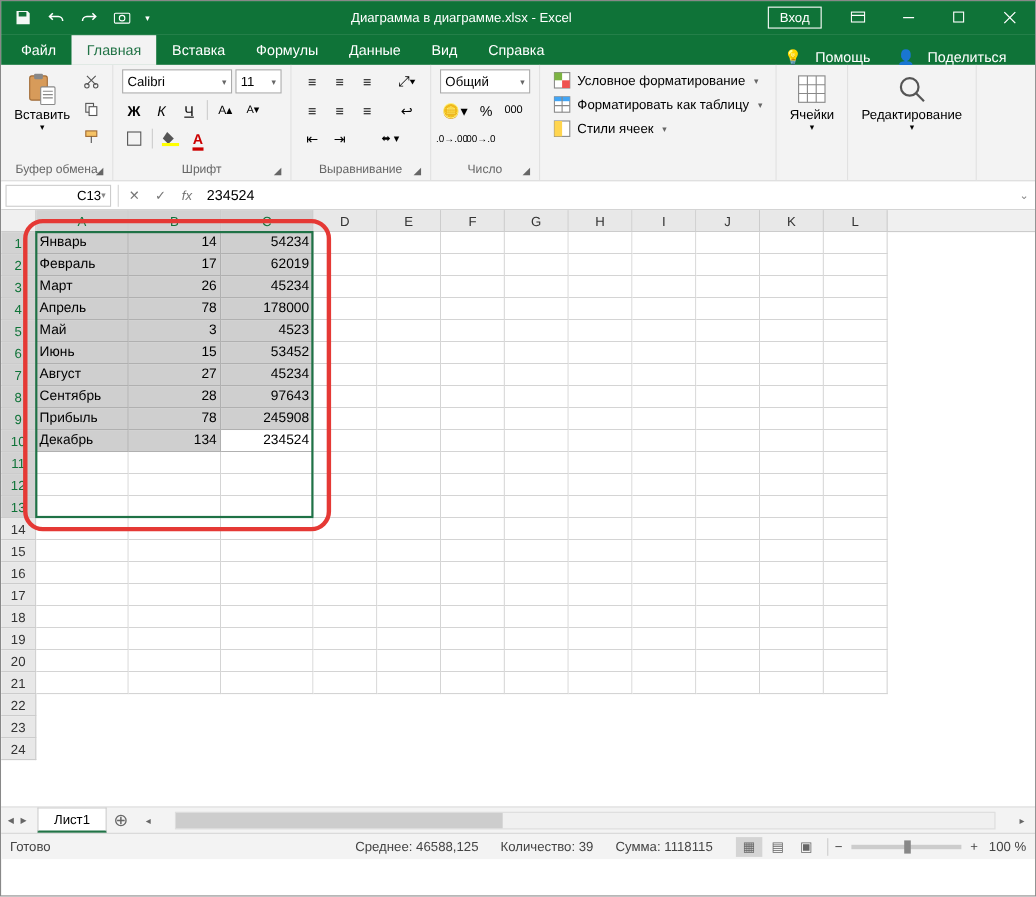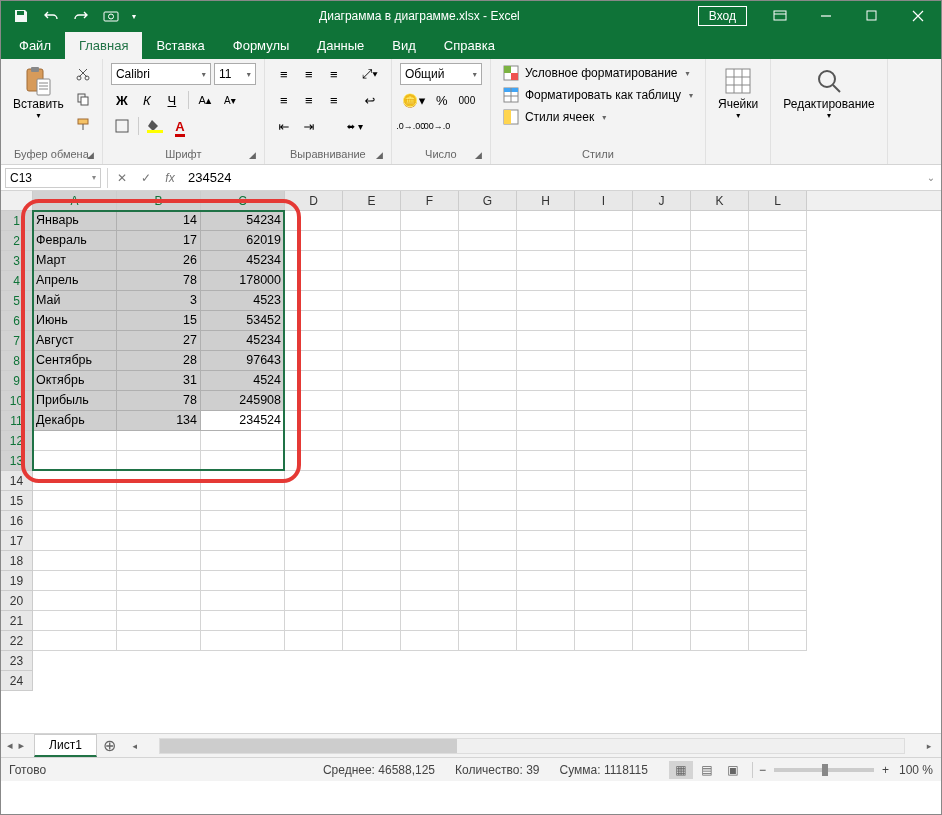--- a/index.html
+++ b/index.html
@@ -32,21 +32,21 @@
 .small-controls { display: flex; flex-direction: column; gap: 3px; }
 .ctrl-row { display: flex; align-items: center; gap: 3px; }
 .combo { background: #fff; border: 1px solid #ababab; height: 22px; font-size: 12px; padding: 0 4px; display: flex; align-items: center; justify-content: space-between; }
 .combo .arrow { font-size: 8px; color: #666; margin-left: 4px; }
 .mini-btn { width: 22px; height: 22px; display: flex; align-items: center; justify-content: center; font-size: 13px; cursor: pointer; border: 1px solid transparent; }
 .menu-item { display: flex; align-items: center; font-size: 12px; padding: 2px 4px; gap: 6px; cursor: pointer; white-space: nowrap; }
 .menu-item .arrow { font-size: 8px; color: #666; margin-left: 2px; }
 
 
 .formula-bar { height: 26px; border-bottom: 1px solid #d4d4d4; display: flex; align-items: center; background: #fff; }
-.name-box { width: 96px; border: 1px solid #ccc; margin: 2px 4px; height: 20px; font-size: 12px; padding: 0 4px; display: flex; align-items: center; justify-content: space-between; }
+.name-box { width: 96px; border: 1px solid #ccc; margin: 2px 4px; height: 20px; font-size: 12px; padding: 0 4px; display: flex; align-items: center; justify-content: flex-end; }
 .name-box .arrow { font-size: 8px; color: #888; }
 .fb-sep { width: 1px; background: #d4d4d4; height: 20px; margin: 0 2px; }
 .fb-btn { width: 24px; height: 20px; display: flex; align-items: center; justify-content: center; color: #777; font-size: 12px; }
 .formula-input { flex: 1; border: none; font-size: 13px; padding: 0 6px; outline: none; }
 .fb-expand { width: 20px; display: flex; align-items: center; justify-content: center; color: #888; font-size: 10px; }
 
 
 .grid-wrapper { position: relative; height: 542px; overflow: hidden; background: #fff; }
 .col-headers { display: flex; height: 20px; background: #f0f0f0; border-bottom: 1px solid #ccc; }
 .corner { width: 32px; border-right: 1px solid #ccc; background: #f0f0f0; }
@@ -142,20 +142,24 @@
 </div>
 
 <div class="ribbon-tabs">
   <div class="ribbon-tab">Файл</div>
   <div class="ribbon-tab active">Главная</div>
   <div class="ribbon-tab">Вставка</div>
   <div class="ribbon-tab">Формулы</div>
   <div class="ribbon-tab">Данные</div>
   <div class="ribbon-tab">Вид</div>
   <div class="ribbon-tab">Справка</div>
+  <div class="right-tools">
+    <span>💡 <span>Помощь</span></span>
+    <span>👤 <span>Поделиться</span></span>
+  </div>
 </div>
 
 <div class="ribbon">
 
   <div class="ribbon-group">
     <div class="group-body">
       <div class="big-btn">
         <div class="icon">
             <svg width="30" height="32" viewBox="0 0 30 32">
               <rect x="4" y="4" width="16" height="22" rx="2" fill="#d79b5a" stroke="#a06a34"></rect>
@@ -300,21 +304,20 @@
         </div>
       <div class="menu-item">
           <svg width="16" height="16">
             <rect x="1" y="1" width="14" height="14" fill="#fff" stroke="#888"></rect>
             <rect x="1" y="1" width="7" height="14" fill="#ffd54f"></rect>
           </svg>
           <span>Стили ячеек</span>
           <span class="arrow">▾</span>
         </div>
     </div>
-    <div class="group-label">Стили</div>
   </div>
 
   <div class="ribbon-group">
     <div class="group-body">
       <div class="big-btn">
         <div class="icon">
             <svg width="28" height="28" viewBox="0 0 28 28">
               <rect x="2" y="2" width="24" height="24" fill="#fff" stroke="#888"></rect>
               <path stroke="#888" d="M2 10h24M2 18h24M10 2v24M18 2v24"></path>
             </svg>
@@ -508,34 +511,20 @@
           <div class="cell" style="width: 58px;"></div>
           <div class="cell" style="width: 58px;"></div>
           <div class="cell" style="width: 58px;"></div>
           <div class="cell" style="width: 58px;"></div>
           <div class="cell" style="width: 58px;"></div>
           <div class="cell" style="width: 58px;"></div>
           <div class="cell" style="width: 58px;"></div>
           <div class="cell" style="width: 58px;"></div>
         </div>
         <div class="cell-row">
-          <div class="cell sel" style="width: 84px;">Октябрь</div>
-          <div class="cell sel num" style="width: 84px;">31</div>
-          <div class="cell sel num" style="width: 84px;">4524</div>
-          <div class="cell" style="width: 58px;"></div>
-          <div class="cell" style="width: 58px;"></div>
-          <div class="cell" style="width: 58px;"></div>
-          <div class="cell" style="width: 58px;"></div>
-          <div class="cell" style="width: 58px;"></div>
-          <div class="cell" style="width: 58px;"></div>
-          <div class="cell" style="width: 58px;"></div>
-          <div class="cell" style="width: 58px;"></div>
-          <div class="cell" style="width: 58px;"></div>
-        </div>
-        <div class="cell-row">
           <div class="cell sel" style="width: 84px;">Прибыль</div>
           <div class="cell sel num" style="width: 84px;">78</div>
           <div class="cell sel num" style="width: 84px;">245908</div>
           <div class="cell" style="width: 58px;"></div>
           <div class="cell" style="width: 58px;"></div>
           <div class="cell" style="width: 58px;"></div>
           <div class="cell" style="width: 58px;"></div>
           <div class="cell" style="width: 58px;"></div>
           <div class="cell" style="width: 58px;"></div>
           <div class="cell" style="width: 58px;"></div>

